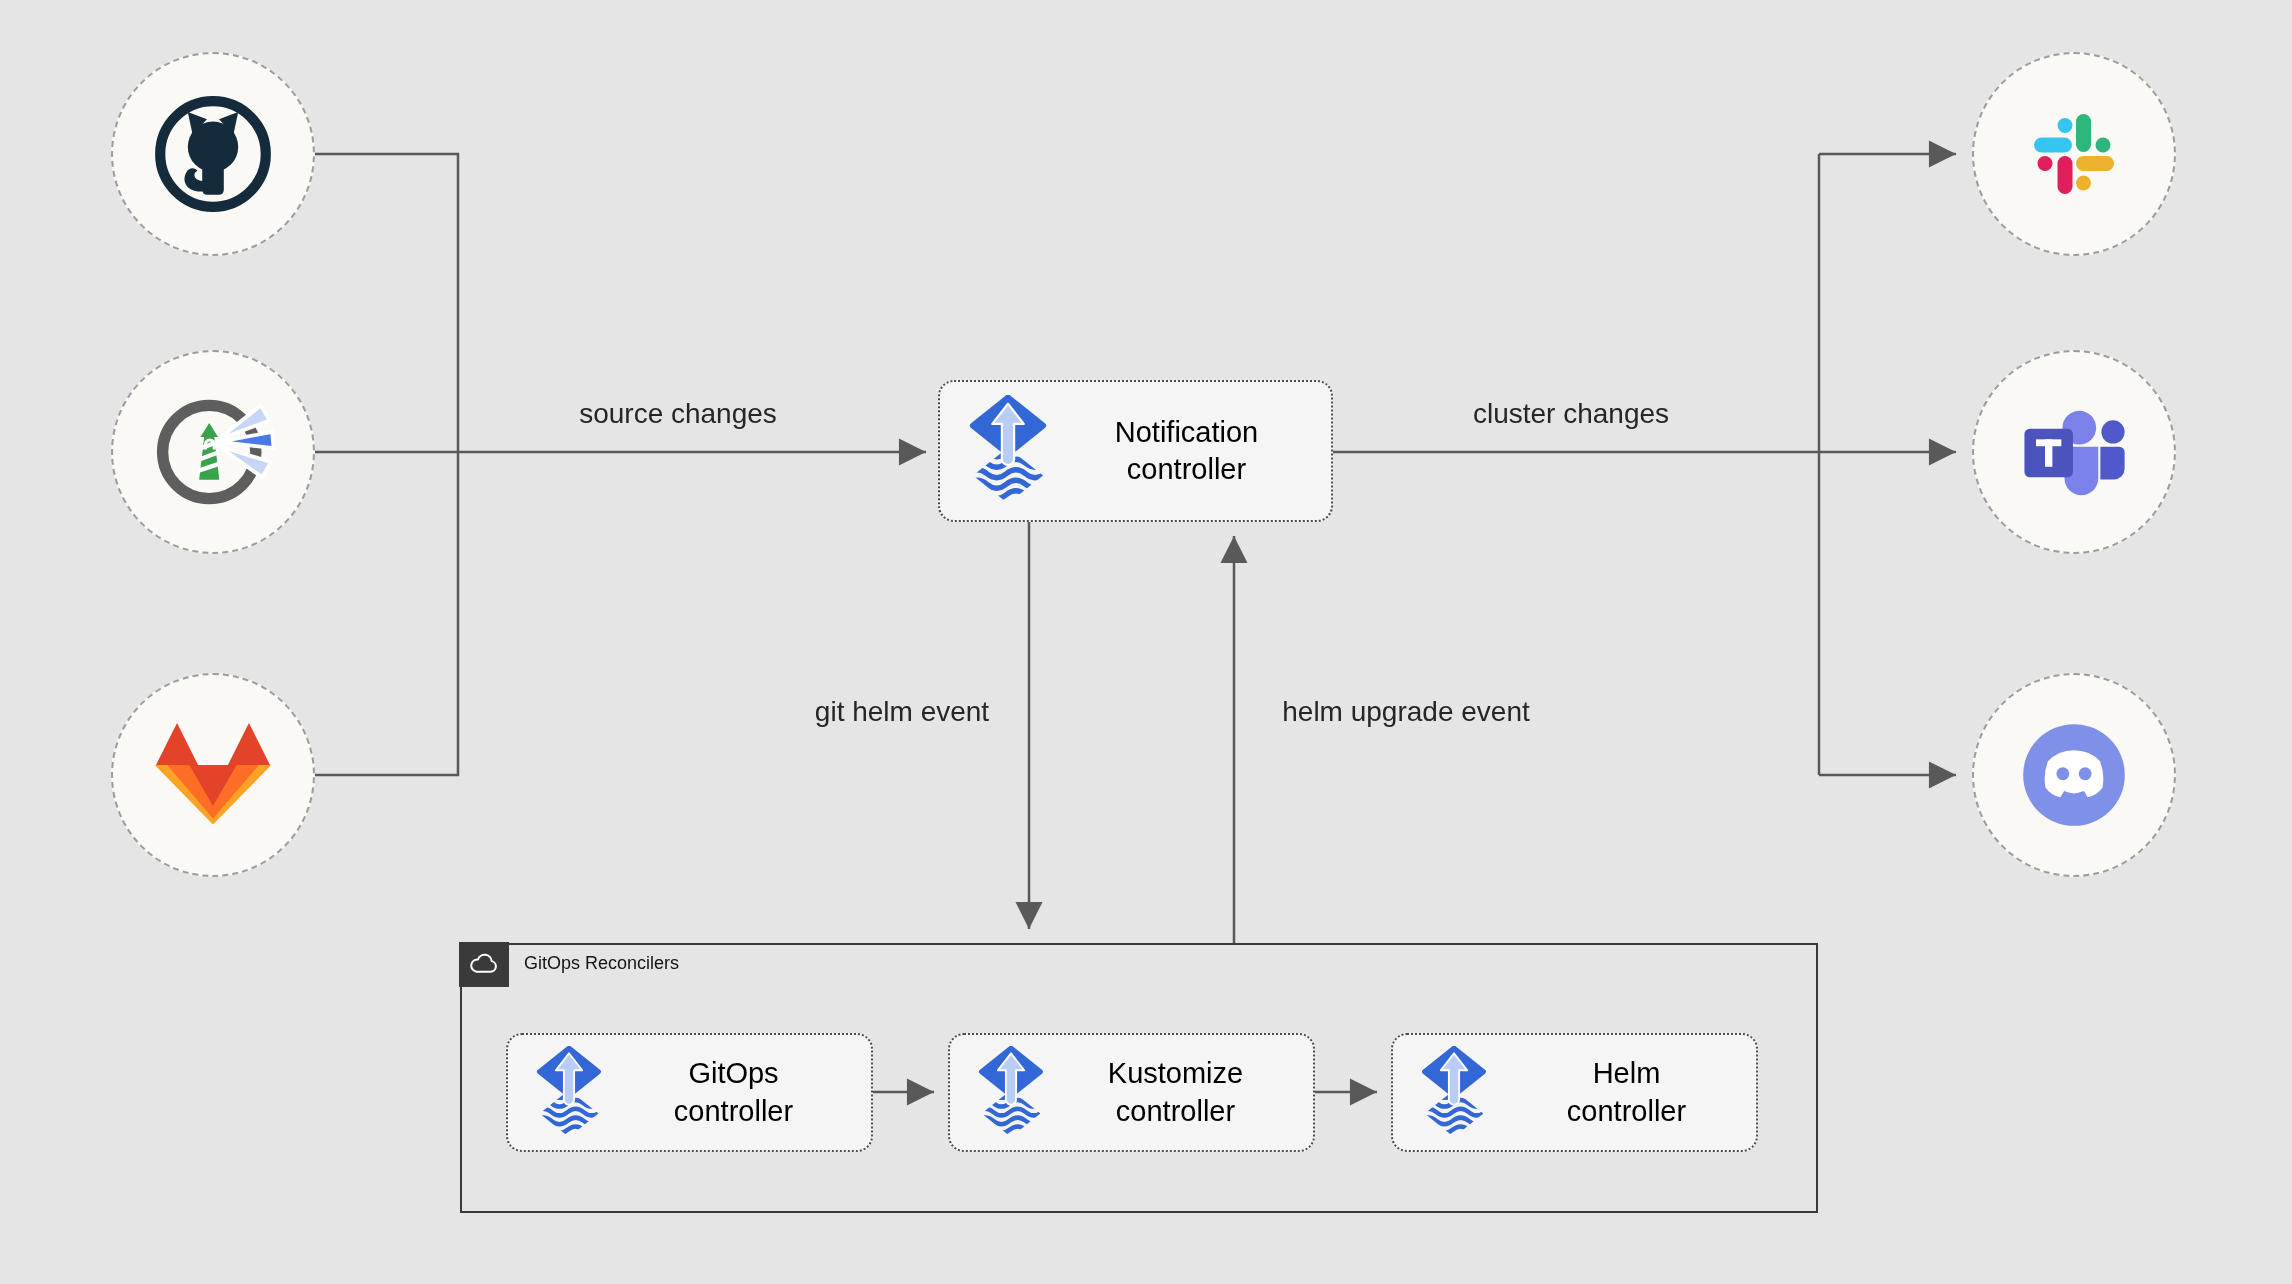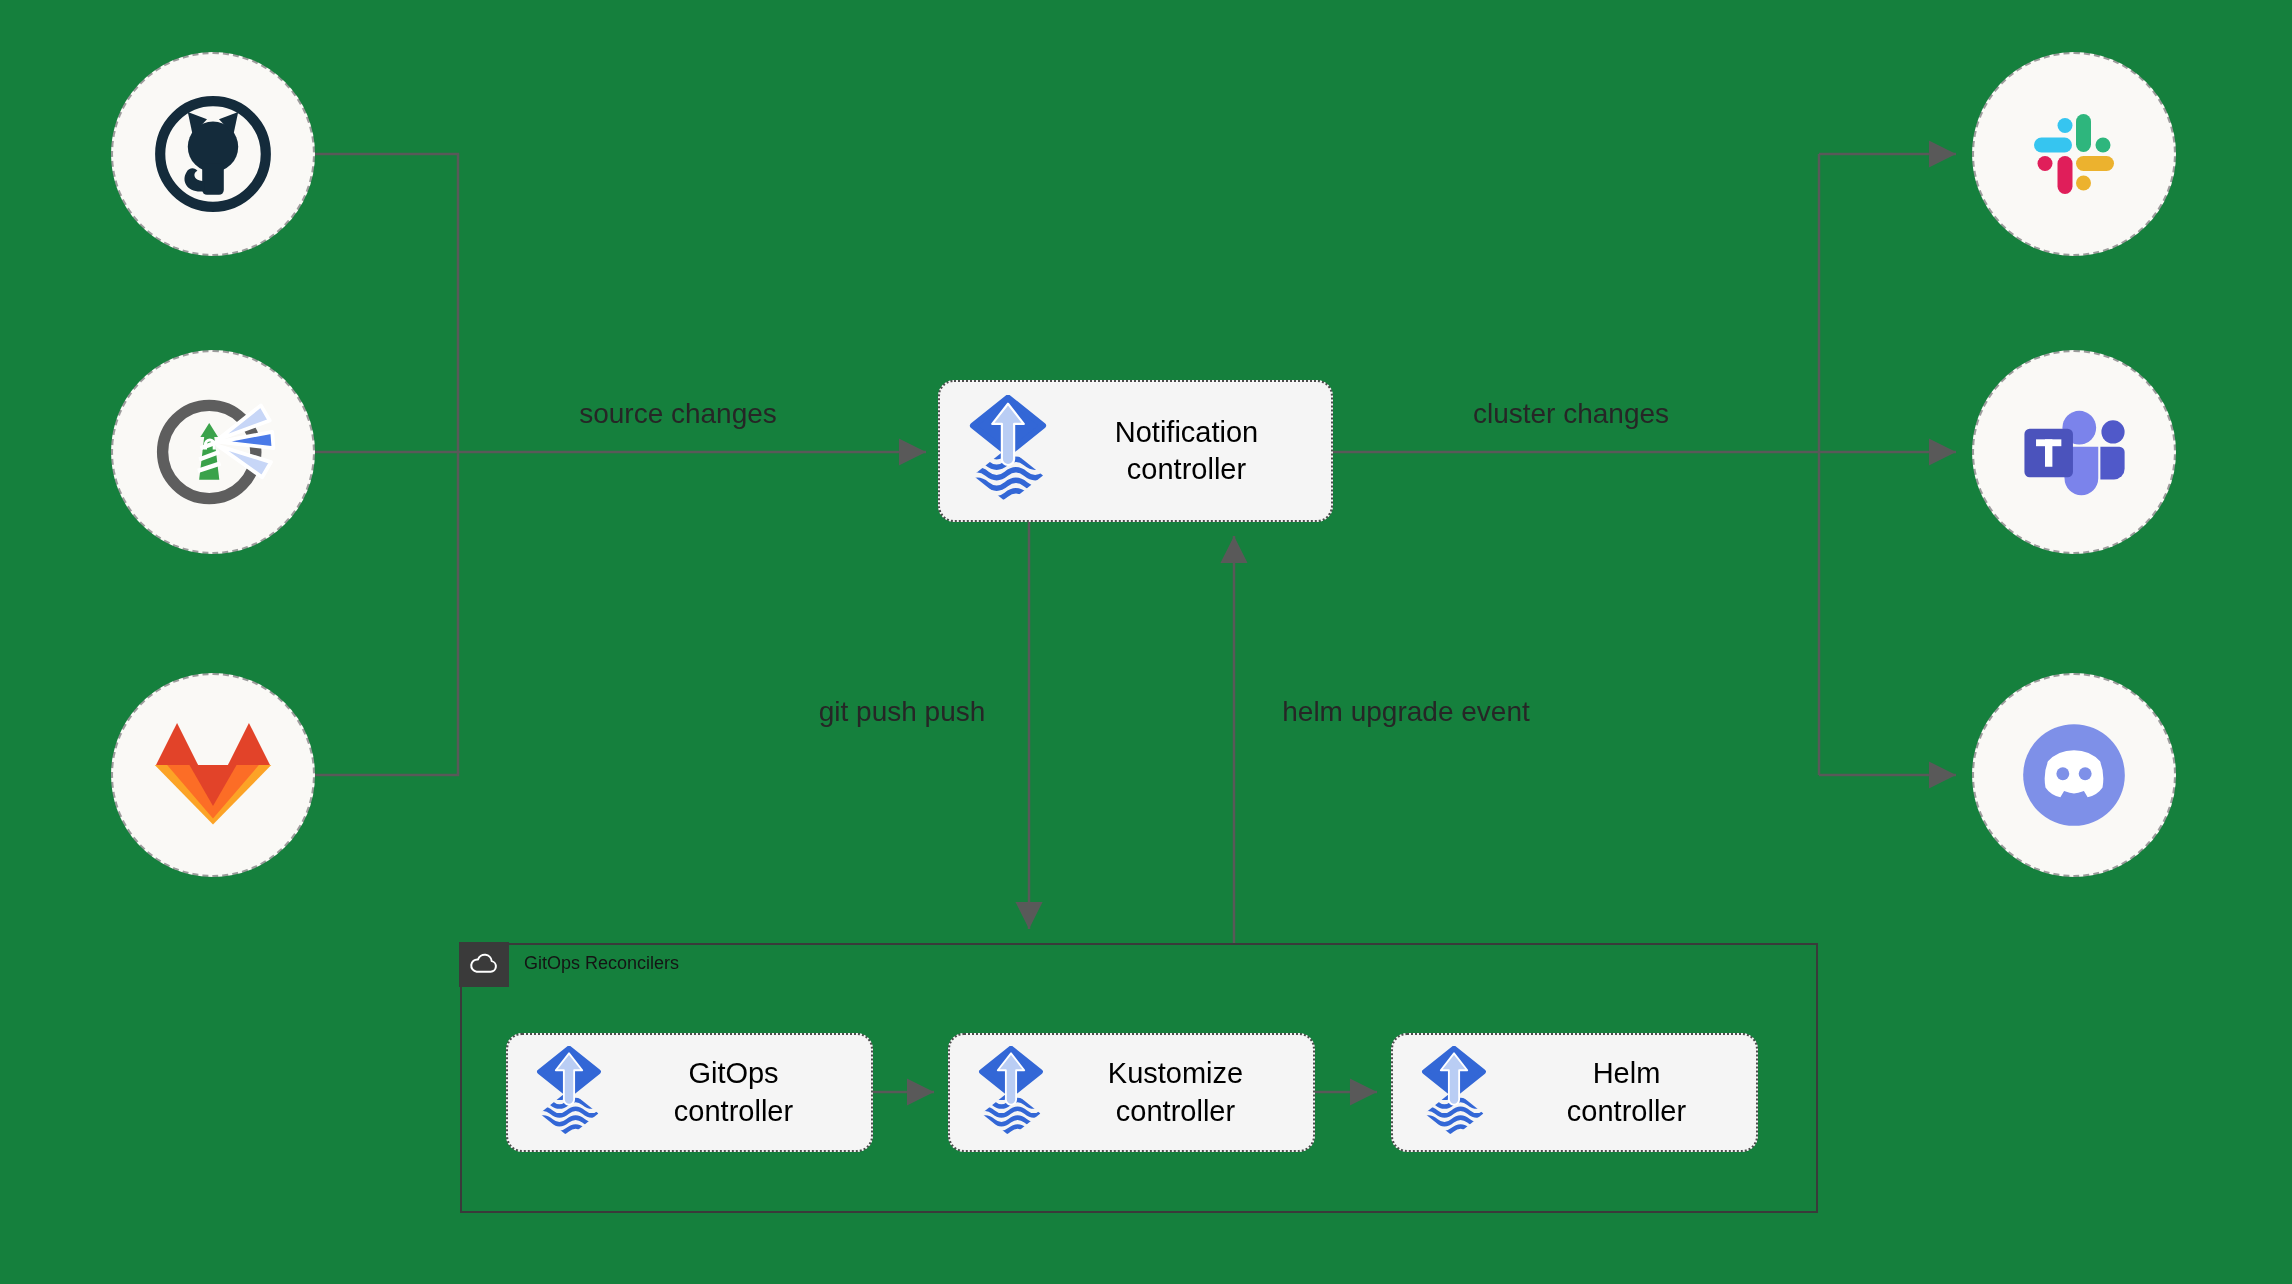--- a/index.html
+++ b/index.html
@@ -1,16 +1,16 @@
 <!DOCTYPE html>
 <html><head>
 <meta charset="utf-8">
 <style>
   html,body{margin:0;padding:0;background:#ffffff;}
-  .diagram{position:relative;width:2292px;height:1284px;background:#15803d;
+  .diagram{position:relative;width:2292px;height:1284px;background:#e5e5e5;
            font-family:"Liberation Sans",sans-serif;overflow:hidden;}
   .conn{position:absolute;left:0;top:0;}
   .circle-node{position:absolute;width:204px;height:204px;box-sizing:border-box;
       border:2.5px dashed #9c9c9c;border-radius:50%;background:#faf9f6;
       display:flex;align-items:center;justify-content:center;}
   .ctrl-box{position:absolute;background:#f5f5f5;border:2.6px dotted #4c4c4c;
       border-radius:16px;box-sizing:border-box;display:flex;align-items:center;
       padding-left:24px;}
   .ctrl-label{flex:1;text-align:center;font-size:29px;color:#000;line-height:1.28;
       padding-right:10px;}
@@ -173,21 +173,21 @@
         <use href="#sym-flux"></use>
       </svg>
     <div class="ctrl-label">
       <div>Notification</div>
       <div>controller</div>
     </div>
   </div>
 
   <div class="edge-label" style="left:678px;top:414px;">source changes</div>
   <div class="edge-label" style="left:1571px;top:414px;">cluster changes</div>
-  <div class="edge-label" style="left:902px;top:712px;">git push push</div>
+  <div class="edge-label" style="left:902px;top:712px;">git helm event</div>
   <div class="edge-label" style="left:1406px;top:712px;">helm upgrade event</div>
 
   <div class="container-box">
     <div class="container-badge">
       <svg class="icon" width="32" height="32">
           <use href="#sym-cloud"></use>
         </svg>
     </div>
     <div class="container-label">GitOps Reconcilers</div>
   </div>

